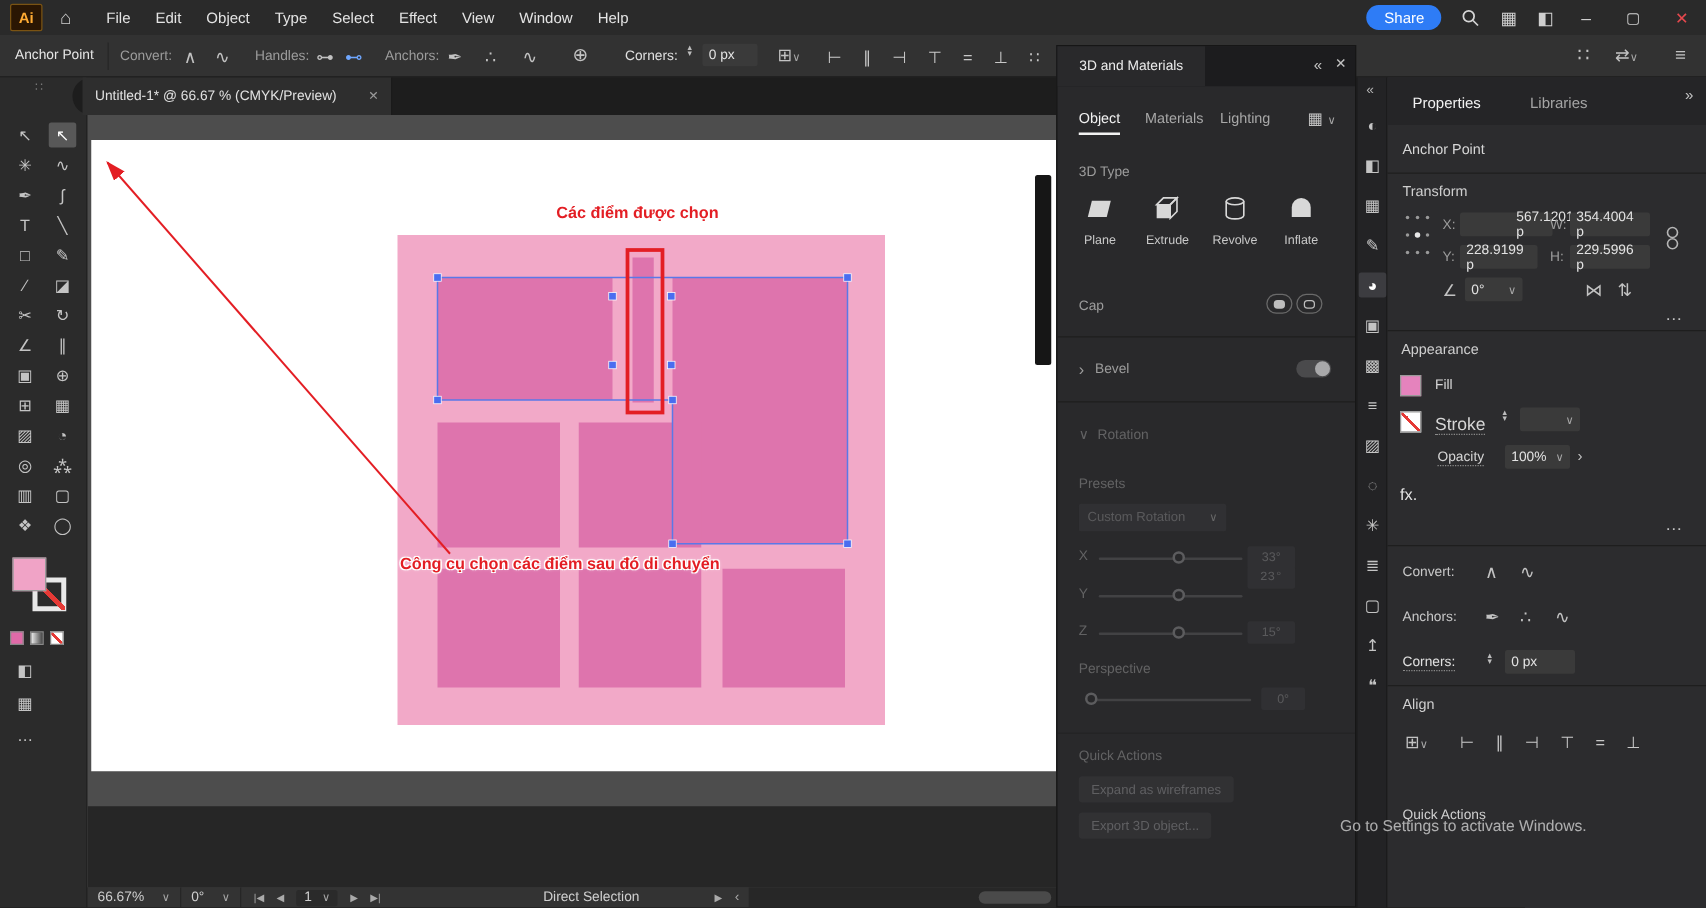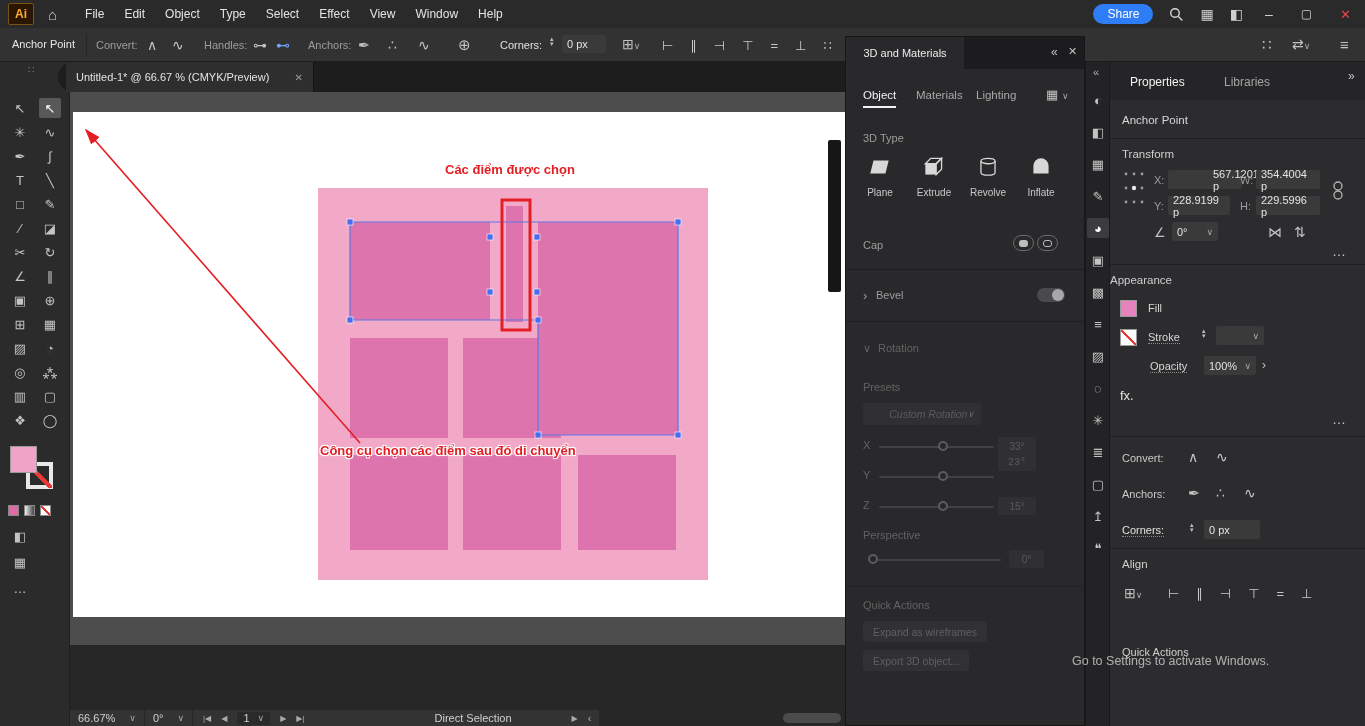--- a/index.html
+++ b/index.html
@@ -346,21 +346,21 @@
     <div class="r" style="left:191px;top:251px;width:28px;height:14px;background:#4a4a4c;border-radius:8px;">
       <div style="position:absolute;right:1px;top:1px;width:12px;height:12px;background:#a8a8aa;border-radius:50%;"></div>
     </div>
 
     <div class="hr" style="left:0;top:284px;width:238px;"></div>
 
     <div class="dim">
       <span class="ic" style="left:17px;top:306px;font-size:11px;color:#9c9c9c;">∨</span>
       <span class="tx lbl" style="left:32px;top:305px;">Rotation</span>
       <span class="tx lbl" style="left:17px;top:344px;">Presets</span>
-      <div class="r" style="left:17px;top:366px;width:118px;height:22px;background:#39393c;border-radius:2px;display:flex;align-items:center;justify-content:flex-end;padding:0 7px;font-style:italic;">
+      <div class="r" style="left:17px;top:366px;width:118px;height:22px;background:#39393c;border-radius:2px;display:flex;align-items:center;justify-content:space-between;padding:0 7px;">
         <span style="font-size:10.5px;color:#8a8a8d;">Custom Rotation</span>
         <span class="chev">∨</span>
       </div>
 
       <span class="tx lbl" style="left:17px;top:402px;">X</span>
       <div class="track" style="left:33px;top:409px;width:115px;"></div>
       <div class="knob" style="left:92px;top:404px;"></div>
       <div class="vbox" style="left:152px;top:400px;width:38px;height:18px;">
           <span>33°</span>
         </div>
@@ -500,27 +500,27 @@
     <div class="input r" style="left:62px;top:160px;width:46px;height:19px;justify-content:space-between;">
       <span>0°</span>
       <span class="chev">∨</span>
     </div>
     <span class="ic" style="left:158px;top:163px;font-size:14px;">⋈</span>
     <span class="ic" style="left:184px;top:163px;font-size:14px;">⇅</span>
     <span class="ic" style="left:222px;top:182px;font-size:14px;">…</span>
 
     <div class="hr" style="left:0;top:202px;width:255px;"></div>
 
-    <span class="tx" style="left:0;top:212px;color:#cfcfcf;font-size:11.5px;">Appearance</span>
+    <span class="tx" style="left:11px;top:212px;color:#cfcfcf;font-size:11.5px;">Appearance</span>
 
     <div class="r" style="left:10px;top:238px;width:17px;height:17px;background:#e583bd;border:1px solid #9a9a9a;"></div>
     <span class="tx" style="left:38px;top:240px;color:#d6d6d6;font-size:11px;">Fill</span>
 
     <div class="r" style="left:10px;top:267px;width:17px;height:17px;background:#fff;border:1px solid #9a9a9a;background-image:linear-gradient(45deg,transparent 44%,#e53935 44%,#e53935 56%,transparent 56%);"></div>
-    <span class="tx" style="left:38px;top:269px;color:#d6d6d6;font-size:11px;border-bottom:1px dotted #8a8a8a;">Stroke</span>
+    <span class="tx" style="left:38px;top:269px;color:#d6d6d6;font-size:14px;border-bottom:1px dotted #8a8a8a;">Stroke</span>
     <span class="stepper r" style="left:92px;top:266px;">
         <span>▴</span>
         <span>▾</span>
       </span>
     <div class="input r" style="left:106px;top:264px;width:48px;height:19px;justify-content:flex-end;">
         <span class="chev">∨</span>
       </div>
 
     <span class="tx" style="left:40px;top:298px;color:#d6d6d6;font-size:11px;border-bottom:1px dotted #8a8a8a;">Opacity</span>
     <div class="input r" style="left:94px;top:294px;width:52px;height:19px;justify-content:space-between;">

